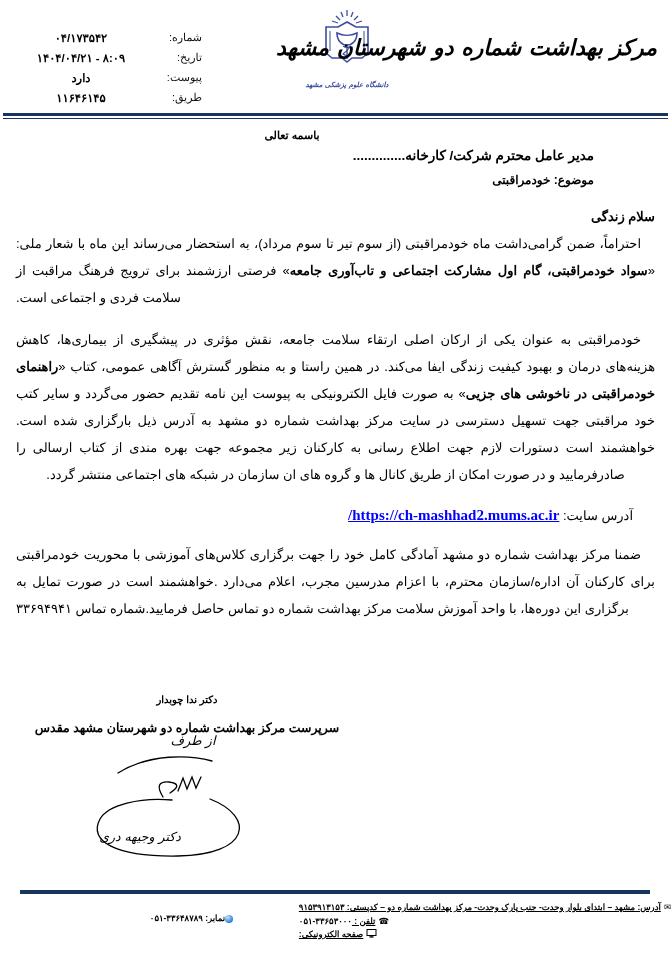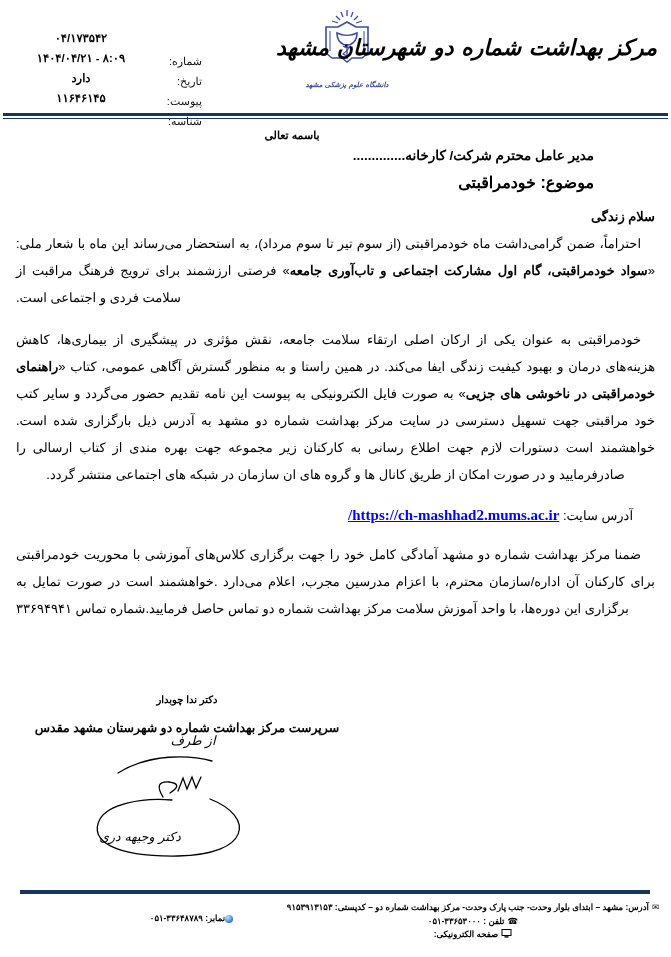--- a/index.html
+++ b/index.html
@@ -4,42 +4,42 @@
 <style>
   html,body{margin:0;padding:0;background:#e8e8e8;}
   .page{position:relative;width:671px;height:957px;background:#ffffff;margin:0 auto;
         font-family:"Liberation Sans",sans-serif;color:#000;direction:rtl;overflow:hidden;}
   .ltr{direction:ltr;unicode-bidi:isolate;display:inline-block;}
   .b{font-weight:bold;}
 
   
   .fields{position:absolute;top:31px;left:22px;display:grid;
           grid-template-columns:62px 118px;grid-auto-rows:20px;direction:rtl;}
-  .fields .lbl{font-size:11px;text-align:right;color:#111;margin-top:24px;}
+  .fields .lbl{font-size:11px;text-align:right;color:#111;}
   .fields .val{font-size:11.5px;font-weight:bold;text-align:center;}
 
   
   .logo-wrap{position:absolute;top:6px;left:305px;width:84px;text-align:center;}
   .logo-caption{font-size:7px;color:#3c4da0;font-style:italic;font-weight:bold;
                 font-family:"DejaVu Serif",serif;margin-top:-2px;white-space:nowrap;}
 
   
   .org-title{position:absolute;top:24px;right:14px;width:286px;text-align:center;
              font-family:"DejaVu Serif",serif;font-weight:bold;font-style:italic;
              font-size:22px;line-height:46px;white-space:nowrap;}
 
   .hr-double{position:absolute;top:113px;left:3px;right:3px;height:2px;
              border-top:3.5px solid #17365d;border-bottom:1.5px solid #17365d;}
 
   .besmele{position:absolute;top:129px;left:243px;width:98px;text-align:center;
            font-size:11px;font-weight:bold;}
 
   .recipient{position:absolute;top:147px;right:77px;text-align:right;}
   .recipient .r1{font-size:13.5px;font-weight:bold;}
-  .recipient .r2{font-size:16px;font-weight:bold;margin-top:10px;}
+  .recipient .r2{font-size:12px;font-weight:bold;margin-top:10px;}
 
   .body-text{position:absolute;top:203px;left:16px;width:639px;
              font-size:13px;line-height:27px;text-align:justify;}
   .salam{font-weight:bold;}
   .para{margin:0;text-align:justify;text-align-last:left;}
   .para.center-last{text-align-last:center;}
   .para .indent{display:inline-block;width:14px;}
   .p2{margin-top:15px;}
   .p3{margin-top:12px;}
 
@@ -49,22 +49,22 @@
   .site-link{font-family:"Liberation Serif",serif;font-size:15px;color:#0000ff;
              text-decoration:underline;font-weight:bold;}
 
   .sig-block{position:absolute;top:694px;left:22px;width:330px;text-align:center;}
   .sig-name{font-size:10px;font-weight:bold;}
   .sig-title{font-size:12.5px;font-weight:bold;margin-top:15px;}
   .sig-svg{margin-top:-6px;margin-right:40px;}
 
   .hr-footer{position:absolute;top:890px;left:20px;right:21px;height:3.5px;background:#17365d;}
 
-  .footer-right{position:absolute;top:901px;right:12px;text-align:center;
-                font-size:8.5px;font-weight:bold;line-height:13.5px;}
+  .footer-right{position:absolute;top:901px;right:0;text-align:left;
+                font-size:8.5px;font-weight:bold;line-height:13.5px;text-decoration:underline;}
   .footer-right .icon{display:inline-block;margin-left:3px;font-weight:normal;}
   .footer-left{position:absolute;top:912px;left:16px;width:220px;}
   .fax-line{font-size:8.5px;font-weight:bold;text-align:right;line-height:13px;}
   .fax-dot{display:inline-block;width:8px;height:8px;border-radius:50%;
            background:radial-gradient(circle at 35% 30%, #bfe3ff, #2f7fd6 70%, #1b5fae);
            vertical-align:middle;margin-right:3px;}
   .footer-url{direction:ltr;text-align:left;font-family:"Liberation Serif",serif;
               font-size:10.5px;font-weight:bold;line-height:15px;}
 </style>
 </head>
@@ -72,21 +72,21 @@
 
 <div class="page">
 
   <div class="fields">
     <span class="lbl">شماره:</span>
     <span class="val ltr">۰۴/۱۷۳۵۴۲</span>
     <span class="lbl">تاریخ:</span>
     <span class="val ltr">۱۴۰۴/۰۴/۲۱ - ۸:۰۹</span>
     <span class="lbl">پیوست:</span>
     <span class="val">دارد</span>
-    <span class="lbl">شناسه:</span>
+    <span class="lbl">طریق:</span>
     <span class="val ltr">۱۱۶۴۶۱۴۵</span>
   </div>
 
   <div class="logo-wrap">
     <svg width="62" height="72" viewBox="0 0 62 72">
       <g stroke="#3c4da0" fill="none" stroke-width="1.6">
 
         <g stroke-width="1.3">
           <path d="M31,4 v6"></path>
             <path d="M25,6 l2,5"></path>

